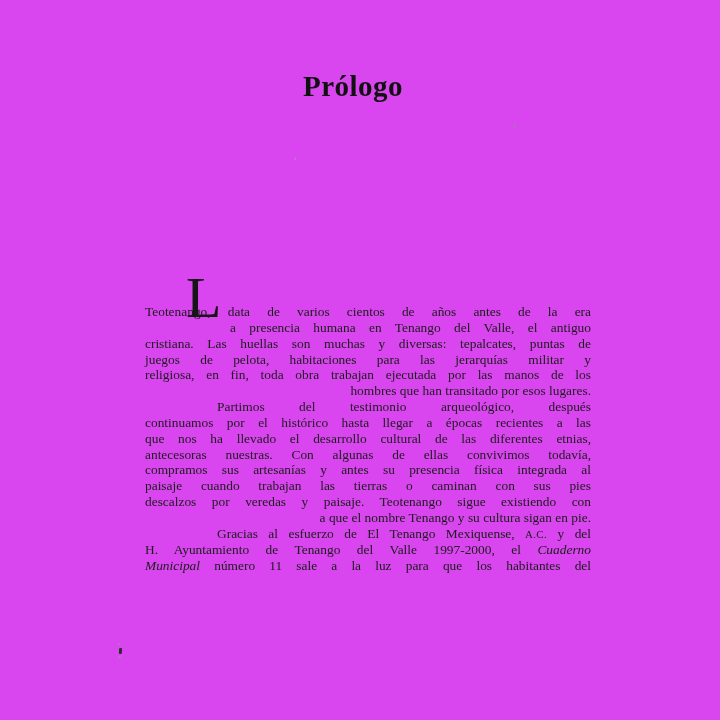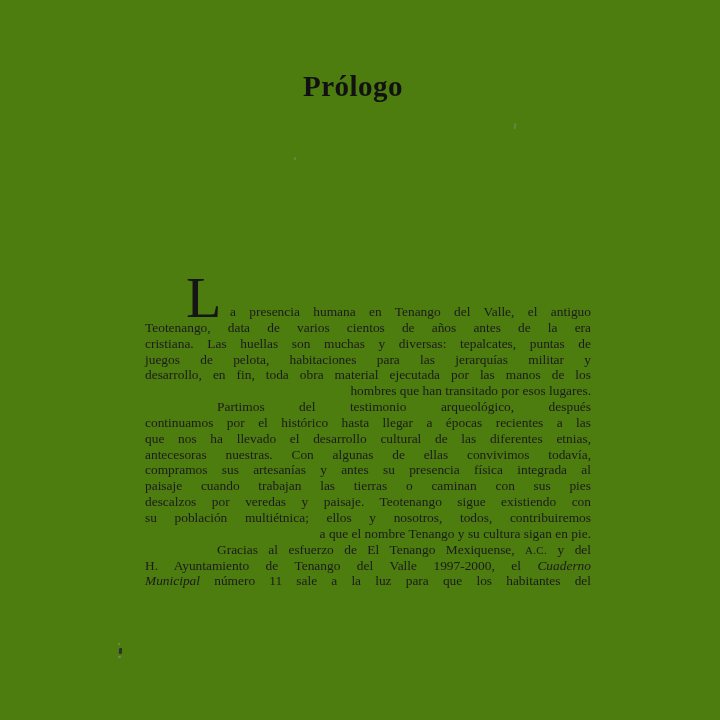--- a/index.html
+++ b/index.html
@@ -1,19 +1,19 @@
 <!DOCTYPE html>
 <html><head>
 <meta charset="utf-8">
 <style>
   html, body { margin: 0; padding: 0; background: #e8e8e8; }
   .page {
     position: relative;
     width: 720px; height: 720px;
-    background: #4d7c0f;
+    background: #d946ef;
     overflow: hidden;
     font-family: "Liberation Serif", serif;
     color: #1b1b1b;
   }
   .title {
     position: absolute;
     top: 70px; left: 0; width: 706px;
     text-align: center;
     font-size: 29px;
     font-weight: bold;
@@ -82,35 +82,34 @@
 
   <div class="title">Prólogo</div>
 
   <div class="speck-c"></div>
   <div class="speck-d"></div>
 
   <span class="dropcap">L</span>
 
   <div class="textblock">
 
+    <div class="line just">Teotenango, data de varios cientos de años antes de la era</div>
     <div class="line just indent-first">a presencia humana en Tenango del Valle, el antiguo</div>
-    <div class="line just">Teotenango, data de varios cientos de años antes de la era</div>
     <div class="line just">cristiana. Las huellas son muchas y diversas: tepalcates, puntas de</div>
     <div class="line just">juegos de pelota, habitaciones para las jerarquías militar y</div>
-    <div class="line just">desarrollo, en fin, toda obra material ejecutada por las manos de los</div>
+    <div class="line just">religiosa, en fin, toda obra trabajan ejecutada por las manos de los</div>
     <div class="line">hombres que han transitado por esos lugares.</div>
 
     <div class="line just indent-para">Partimos del testimonio arqueológico, después</div>
     <div class="line just">continuamos por el histórico hasta llegar a épocas recientes a las</div>
     <div class="line just">que nos ha llevado el desarrollo cultural de las diferentes etnias,</div>
     <div class="line just">antecesoras nuestras. Con algunas de ellas convivimos todavía,</div>
     <div class="line just">compramos sus artesanías y antes su presencia física integrada al</div>
     <div class="line just">paisaje cuando trabajan las tierras o caminan con sus pies</div>
     <div class="line just">descalzos por veredas y paisaje. Teotenango sigue existiendo con</div>
-    <div class="line just">su población multiétnica; ellos y nosotros, todos, contribuiremos</div>
     <div class="line">a que el nombre Tenango y su cultura sigan en pie.</div>
 
     <div class="line just indent-para"><span>Gracias al esfuerzo de El Tenango Mexiquense, </span><span class="smallcaps">A.C.</span><span> y del</span></div>
     <div class="line just"><span>H. Ayuntamiento de Tenango del Valle 1997-2000, el </span><span class="italic">Cuaderno</span></div>
     <div class="line just"><span class="italic">Municipal</span><span> número 11 sale a la luz para que los habitantes del</span></div>
 
   </div>
 
   <div class="speck-a"></div>
   <div class="speck-main"></div>

